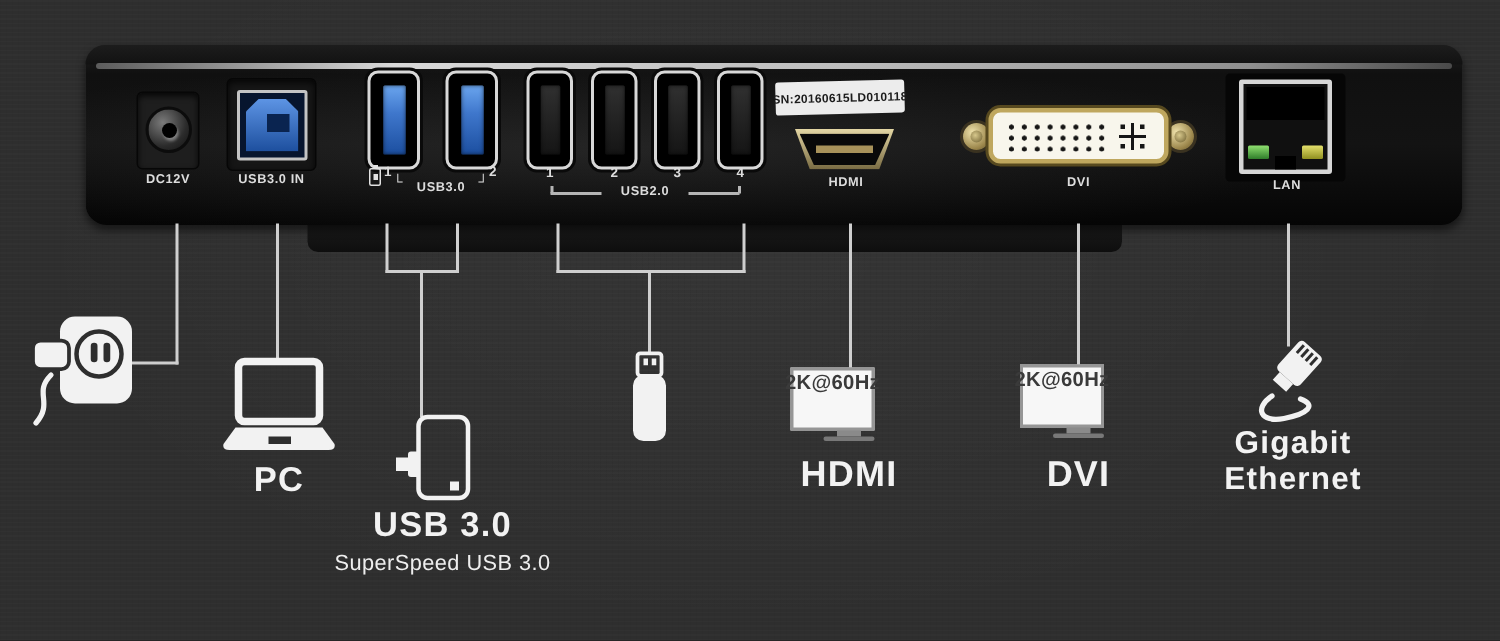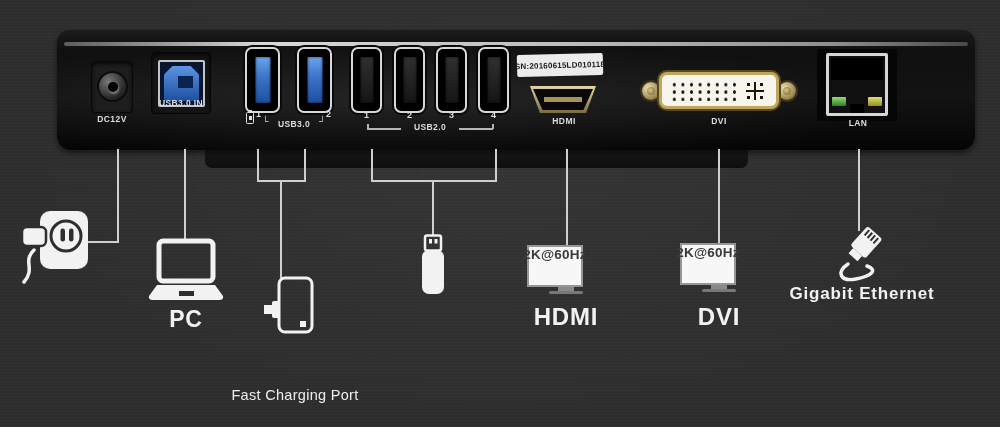--- a/index.html
+++ b/index.html
@@ -225,21 +225,21 @@
   }
   #lbl-power{ left:2px;   top:276px; width:112px; font-size:22px; }
   #lbl-pc{    left:156px; top:306px; width:60px;  font-size:23px; }
   #lbl-usb3{  left:243px; top:336px; width:104px; font-size:23px; }
   #lbl-usb3-s1{ left:213px; top:368px; width:164px; }
   #lbl-usb3-s2{ left:213px; top:387px; width:164px; }
   #lbl-usb2{  left:381px; top:289px; width:104px; font-size:23px; }
   #lbl-usb2-s1{ left:361px; top:320px; width:148px; }
   #lbl-hdmi{  left:522px; top:303px; width:88px;  font-size:24px; }
   #lbl-dvi{   left:675px; top:303px; width:88px;  font-size:24px; }
-  #lbl-eth{   left:776px; top:284px; width:172px; font-size:17px; }
+  #lbl-eth{   left:776px; top:284px; width:172px; font-size:21px; }
 </style>
 </head>
 <body>
 
 <div class="stage">
 
   <div class="base"></div>
 
   <div class="device">
     <div class="device-topcap"></div>
@@ -252,21 +252,21 @@
     </div>
     <div class="port-label" style="left:27px; top:84px; width:56px;">DC12V</div>
 
     <div class="usbb-recess">
       <div class="usbb-conn">
         <div class="usbb-blue">
           <div class="usbb-notch"></div>
         </div>
       </div>
     </div>
-    <div class="port-label" style="left:86px; top:68px; width:76px;">USB3.0 IN</div>
+    <div class="port-label" style="left:86px; top:84px; width:76px;">USB3.0 IN</div>
 
     <div class="usba" id="usb3-p1">
         <div class="tongue"></div>
       </div>
     <div class="usba" id="usb3-p2">
         <div class="tongue"></div>
       </div>
     <div class="battery"></div>
     <span class="tiny" style="left:199px; top:79px;">1</span>
     <span class="tiny" style="left:205px; top:86px; font-weight:400;">└</span>
@@ -407,18 +407,19 @@
         <rect x="26" y="4" width="2" height="7" fill="#2e2e2e"></rect>
         <rect x="30" y="4" width="2" height="7" fill="#2e2e2e"></rect>
         <rect x="34" y="4" width="2" height="7" fill="#2e2e2e"></rect>
         <rect x="23" y="28" width="12" height="7" fill="#f2f2f2"></rect>
       </g>
       <path d="M14 38 C 2 46, 6 56, 22 53 C 38 50, 44 44, 33 40" stroke="#f2f2f2" stroke-width="3.5" fill="none" stroke-linecap="round"></path>
     </svg>
   </div>
 
   <div class="bigtext" id="lbl-pc">PC</div>
-  <div class="subtext" id="lbl-usb3-s2">Fast Charging Port</div>
+  <div class="bigtext" id="lbl-usb3">USB 3.0</div>
+  <div class="subtext" id="lbl-usb3-s1">SuperSpeed USB 3.0</div>
   <div class="bigtext" id="lbl-hdmi">HDMI</div>
   <div class="bigtext" id="lbl-dvi">DVI</div>
   <div class="bigtext" id="lbl-eth">Gigabit Ethernet</div>
 
 </div>
 
 </body></html>

